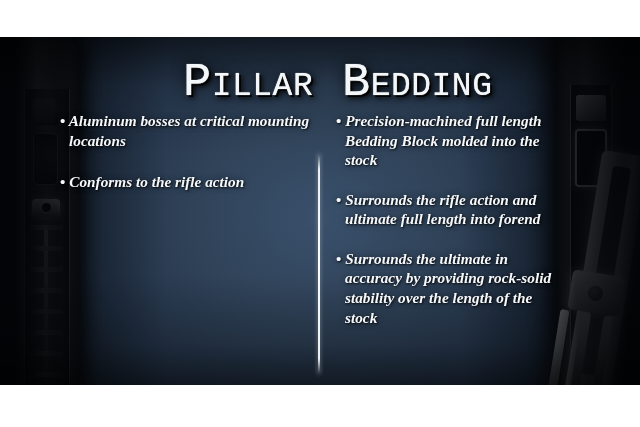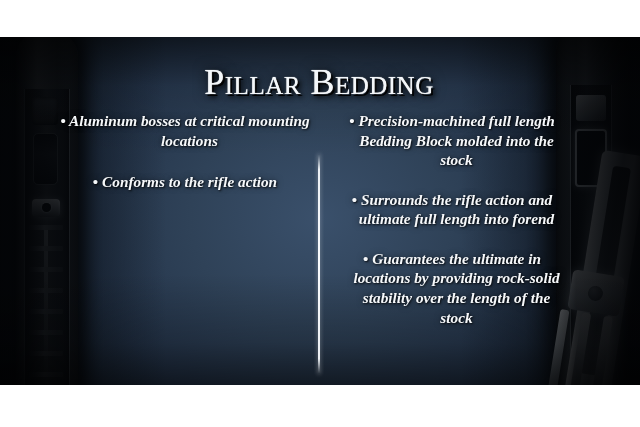--- a/index.html
+++ b/index.html
@@ -250,24 +250,24 @@
     width: 640px;
     height: 46px;
     display: flex;
     align-items: center;
     justify-content: center;
     gap: 0;
     z-index: 6;
     pointer-events: none;
   }
   .title-word {
-    font-family: Liberation Serif, serif;
+    font-family: Liberation Mono, monospace;
     font-variant: small-caps;
     font-weight: 400;
-    font-size: 36px;
+    font-size: 47px;
     letter-spacing: 0.5px;
     line-height: 1;
     color: #f4f7fa;
     text-shadow:
       0 0 1px rgba(255,255,255,0.9),
       2px 2px 0 rgba(0,0,0,0.92),
       3px 3px 5px rgba(0,0,0,0.95),
       0 0 14px rgba(0,0,0,0.9);
     white-space: nowrap;
   }
@@ -314,21 +314,20 @@
   ul.bullets li {
     font-family: "Liberation Serif", "DejaVu Serif", serif;
     font-style: italic;
     font-weight: 700;
     font-size: 15.3px;
     line-height: 1.28;
     color: #f6f8fa;
     text-indent: -9px;
     padding-left: 9px;
     text-shadow: 1px 1px 2px rgba(0,0,0,0.75), 0 0 6px rgba(0,0,0,0.5);
-    text-align: center;
   }
   .col-left  ul.bullets li { margin-bottom: 22px; }
   .col-right ul.bullets li { margin-bottom: 20px; }
   ul.bullets li .dot {
     font-style: normal;
     font-weight: 700;
   }
 
   
   .divider {
@@ -400,21 +399,21 @@
         <ul class="bullets">
           <li><span class="dot">•</span> <span>Aluminum bosses at critical mounting locations</span></li>
           <li><span class="dot">•</span> <span>Conforms to the rifle action</span></li>
         </ul>
       </div>
 
       <div class="col col-right">
         <ul class="bullets">
           <li><span class="dot">•</span> <span>Precision-machined full length Bedding Block molded into the stock</span></li>
           <li><span class="dot">•</span> <span>Surrounds the rifle action and ultimate full length into forend</span></li>
-          <li><span class="dot">•</span> <span>Guarantees the ultimate in locations by providing rock-solid stability over the length of the stock</span></li>
+          <li><span class="dot">•</span> <span>Surrounds the ultimate in accuracy by providing rock-solid stability over the length of the stock</span></li>
         </ul>
       </div>
 
     </div>
 
     <div class="divider"></div>
 
   </div>
 </div>
 

